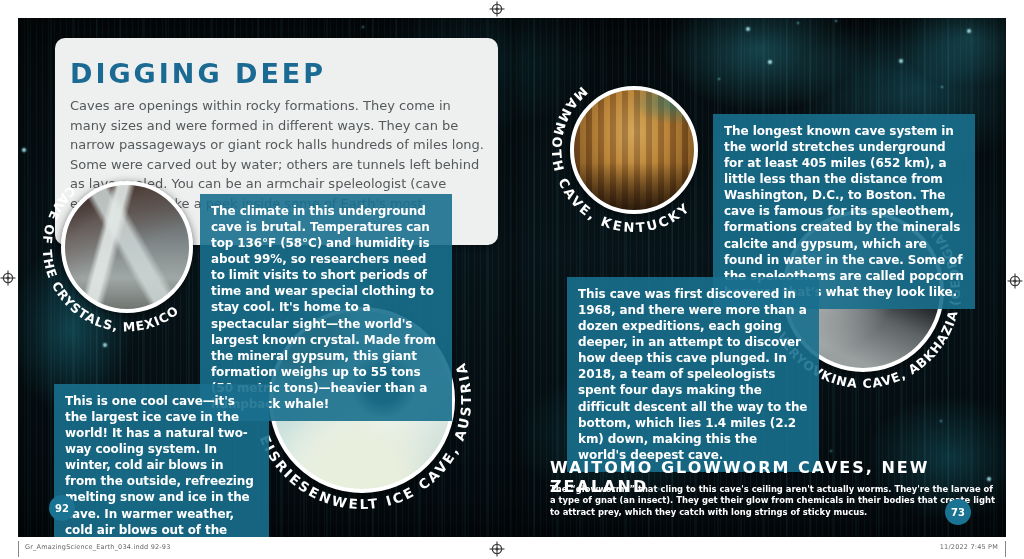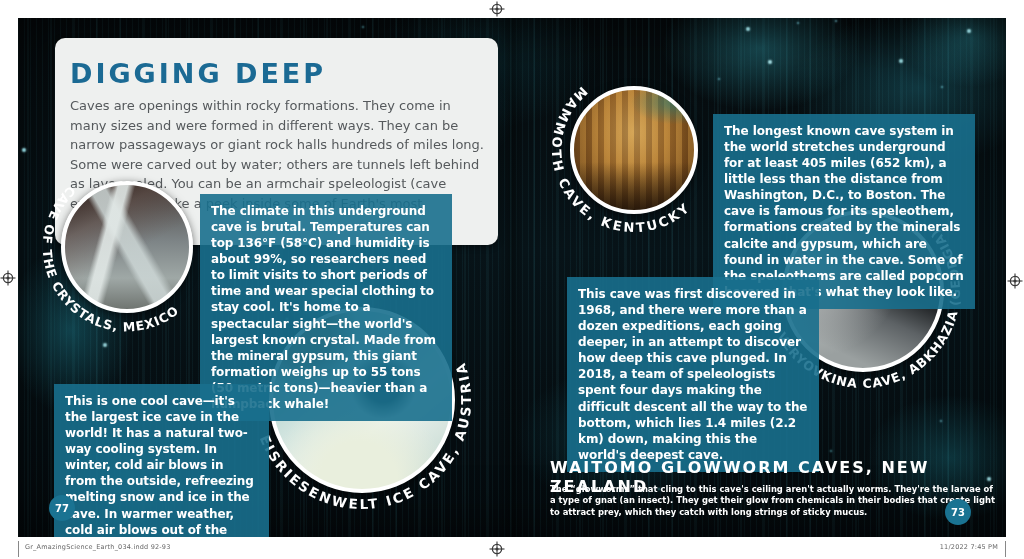--- a/index.html
+++ b/index.html
@@ -167,21 +167,21 @@
   </svg>
 
   <div class="caption" style="left:182px;top:176px;width:252px;">The climate in this underground cave is brutal. Temperatures can top 136°F (58°C) and humidity is about 99%, so researchers need to limit visits to short periods of time and wear special clothing to stay cool. It's home to a spectacular sight—the world's largest known crystal. Made from the mineral gypsum, this giant formation weighs up to 55 tons (50 metric tons)—heavier than a humpback whale!</div>
   <div class="caption" style="left:695px;top:96px;width:262px;">The longest known cave system in the world stretches underground for at least 405 miles (652 km), a little less than the distance from Washington, D.C., to Boston. The cave is famous for its speleothem, formations created by the minerals calcite and gypsum, which are found in water in the cave. Some of the speleothems are called popcorn because that's what they look like.</div>
   <div class="caption" style="left:549px;top:259px;width:252px;">This cave was first discovered in 1968, and there were more than a dozen expeditions, each going deeper, in an attempt to discover how deep this cave plunged. In 2018, a team of speleologists spent four days making the difficult descent all the way to the bottom, which lies 1.4 miles (2.2 km) down, making this the world's deepest cave.</div>
   <div class="caption" style="left:36px;top:366px;width:215px;">This is one cool cave—it's the largest ice cave in the world! It has a natural two-way cooling system. In winter, cold air blows in from the outside, refreezing melting snow and ice in the cave. In warmer weather, cold air blows out of the cave, keeping ice near the entrance from melting. This process creates the cave's famous ice “sculptures.”</div>
 
   <h2 class="waitomo-heading">WAITOMO GLOWWORM CAVES, NEW ZEALAND</h2>
   <p class="waitomo-text">The “glowworms” that cling to this cave's ceiling aren't actually worms. They're the larvae of a type of gnat (an insect). They get their glow from chemicals in their bodies that create light to attract prey, which they catch with long strings of sticky mucus.</p>
 
-  <div class="pagenum left">77</div>
+  <div class="pagenum left">92</div>
   <div class="pagenum right">73</div>
 </div>
 
 <svg class="regmark" style="left:489px;top:1px;" viewBox="0 0 16 16">
   <circle cx="8" cy="8" r="4.6"></circle>
     <line x1="8" y1="0.5" x2="8" y2="15.5"></line>
   <line x1="0.5" y1="8" x2="15.5" y2="8"></line>
     <circle class="dot" cx="8" cy="8" r="1.6"></circle>
 </svg>
 <svg class="regmark" style="left:0px;top:270px;" viewBox="0 0 16 16">

